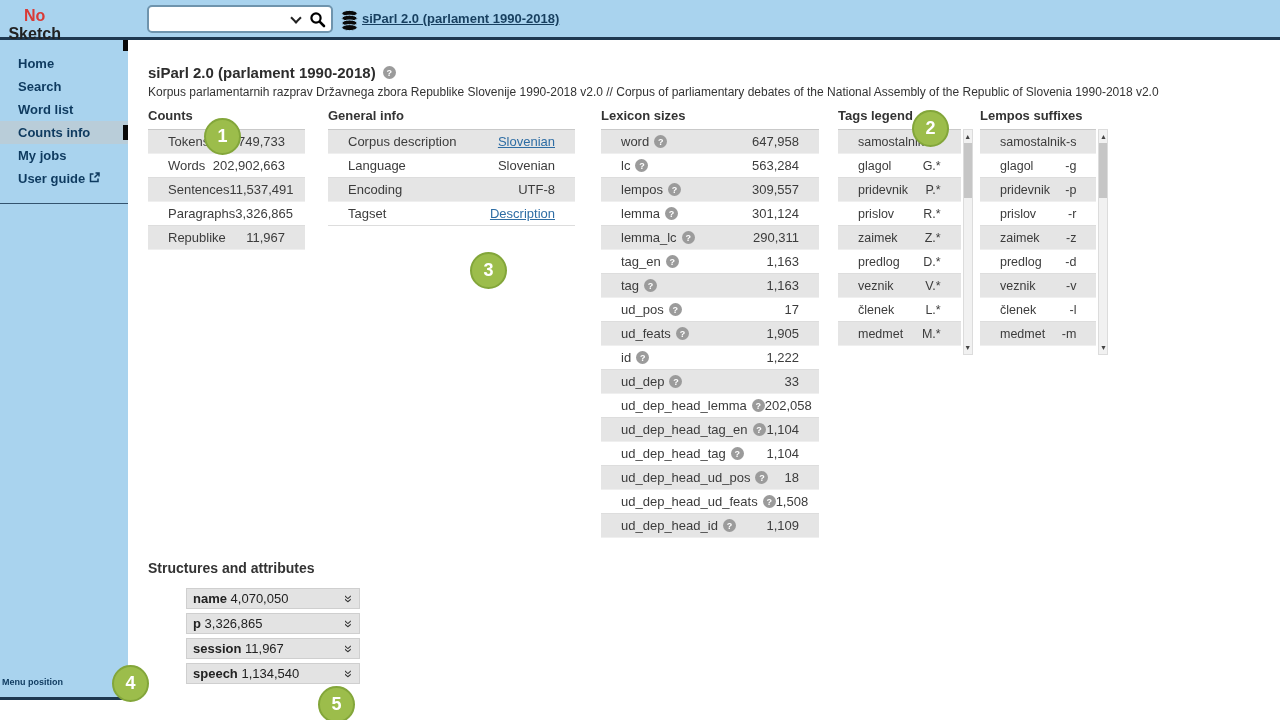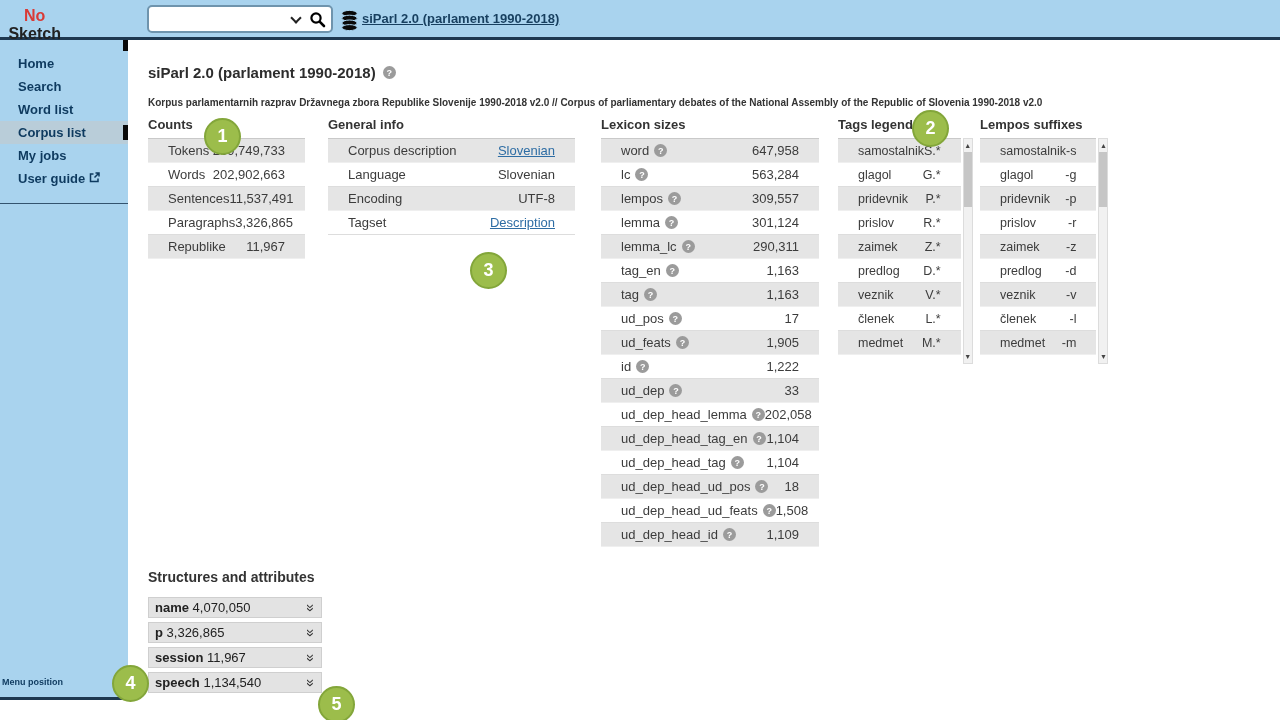--- a/index.html
+++ b/index.html
@@ -36,21 +36,21 @@
     display:flex; align-items:center; gap:4px; }
   .side-item.sel { background:#b9cdd9; }
   .sel-marker { position:absolute; right:0; top:4px; width:5px; height:15px; background:#0a0a0a; }
   .side-sep { margin-top:13px; border-top:1px solid #33536e; }
   .menu-pos { position:absolute; left:2px; bottom:10px; font-size:9px; font-weight:700; color:#0e3a5f; }
   .ext { display:flex; margin-top:-2px; }
   
   .main { position:absolute; left:128px; top:40px; right:0; bottom:0; background:#fff; padding-left:20px; }
   .title { margin-top:24px; font-size:15px; font-weight:700; color:#2d2d2d;
     display:flex; align-items:center; gap:7px; }
-  .desc { margin-top:16px; font-size:10px; color:#333; white-space:nowrap;font-weight:bold; }
+  .desc { margin-top:4px; font-size:12px; color:#333; white-space:nowrap; }
   .cols { display:flex; margin-top:9px; align-items:flex-start; }
   .thead { font-size:13px; font-weight:700; color:#333; margin-bottom:6px; }
   .trows { border-top:1px solid #c9c9c9; }
   .trow { display:flex; justify-content:space-between; align-items:center;
     height:24px; border-bottom:1px solid #ddd; padding:0 20px; font-size:13px; color:#3c3c3c; }
   .trow:nth-child(odd) { background:#e5e5e5; border-bottom-color:#efefef; }
   .cl { display:flex; align-items:center; gap:5px; white-space:nowrap; }
   .cv { text-align:right; white-space:nowrap; }
   .link { color:#2e6da4; text-decoration:underline; cursor:pointer; }
   .help { display:inline-flex; align-items:center; justify-content:center;
@@ -64,21 +64,21 @@
   .t-small .trow { font-size:12.5px; }
   .scrollwrap { display:flex; gap:2px; }
   .scrollwrap .trows { flex:1; }
   .sbar { width:12px; height:226px; background:#f1f1f1; border:1px solid #dcdcdc;
     display:flex; flex-direction:column; align-items:center; padding:2px 0; cursor:pointer; }
   .sarrow { font-size:7px; line-height:9px; color:#444; cursor:pointer; }
   .sthumb { width:8px; height:55px; background:#c6c6c6; margin-top:2px; }
   .sspacer { flex:1; }
   .structs { margin-top:22px; }
   .sh { font-size:14px; font-weight:700; color:#333; }
-  .sbars { margin-top:12px; }
+  .sbars { margin-top:12px;margin-left:38px; }
   .struct-bar { width:174px; height:21px; background:#e3e3e3; border:1px solid #cfcfcf;
     display:flex; align-items:center; padding:0 6px; margin-bottom:4px;
     font-size:13px; color:#222; cursor:pointer; white-space:pre; }
   .struct-bar b { font-weight:700; }
   .expand { margin-left:auto; transform:rotate(90deg); font-size:14px; color:#333; line-height:1; }
   
   .circle { position:absolute; width:37px; height:37px; border-radius:50%;
     background:#9cbd4b; border:2px solid #83a63a; color:#fff; font-size:18px; font-weight:700;
     display:flex; align-items:center; justify-content:center; z-index:60; }
 </style>
@@ -127,21 +127,21 @@
       <div class="side-item">
         <span>Home</span>
       </div>
       <div class="side-item">
         <span>Search</span>
       </div>
       <div class="side-item">
         <span>Word list</span>
       </div>
       <div class="side-item sel">
-        <span>Corpus list</span>
+        <span>Counts info</span>
         <div class="sel-marker"></div>
       </div>
       <div class="side-item">
         <span>My jobs</span>
       </div>
       <div class="side-item">
         <span>User guide</span>
         <span class="ext">
           <svg width="11" height="11" viewBox="0 0 11 11">
             <path d="M4.5 2 H1.5 V9.5 H9 V6.5" fill="none" stroke="#0e3a5f" stroke-width="1.5"></path>

